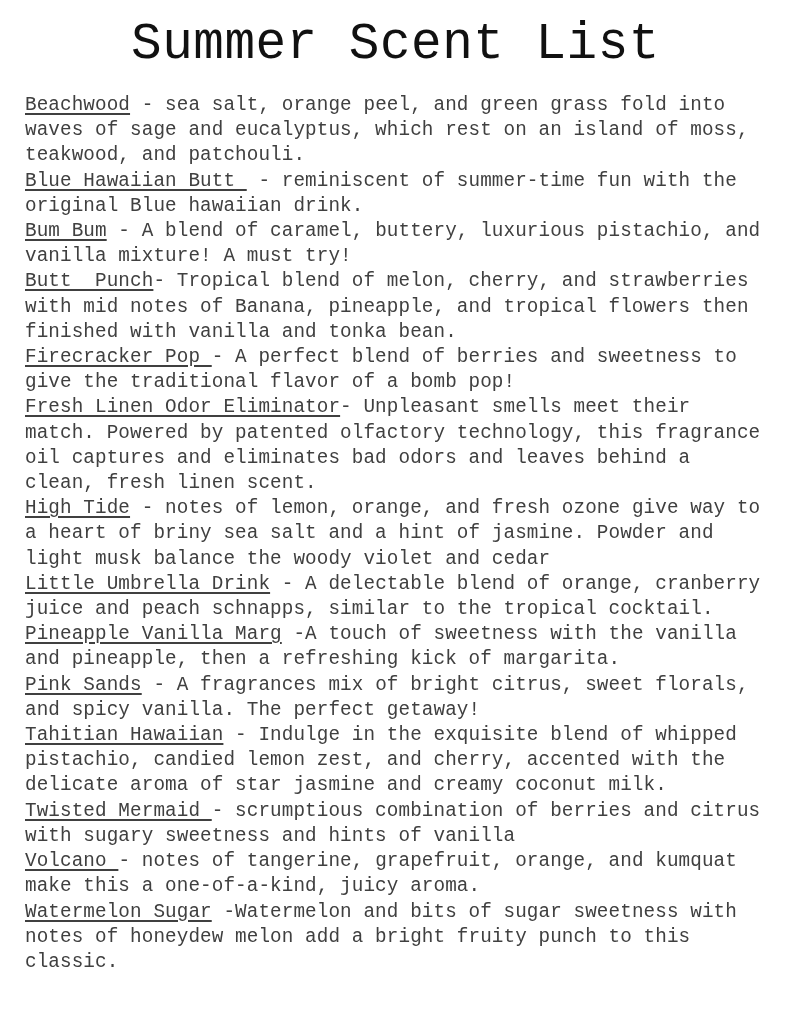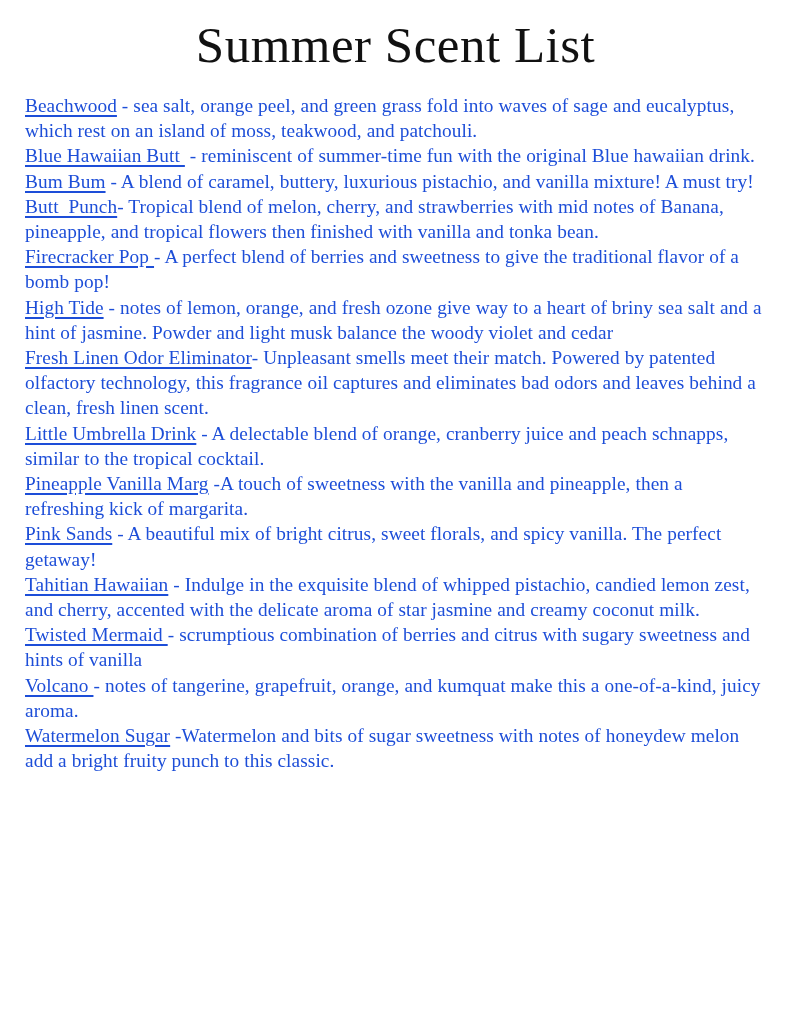--- a/index.html
+++ b/index.html
@@ -6,36 +6,36 @@
     margin: 0;
     padding: 0;
     background: #ffffff;
   }
   .page {
     position: relative;
     width: 791px;
     height: 1024px;
     background: #ffffff;
     overflow: hidden;
-    font-family: Liberation Serif, serif;
+    font-family: Liberation Mono, monospace;
   }
   .title {
     margin: 14px 0 0 0;
     text-align: center;
     font-size: 51px;
     font-weight: 500;
     letter-spacing: 0.5px;
     color: #111111;
     line-height: 62px;
   }
   .content {
     margin: 17px 26px 9px 25px;
     font-size: 19.3px;
     line-height: 25.2px;
-    color: #1d4ed8;
+    color: #404040;
     letter-spacing: 0.1px;
   }
   .entry {
     white-space: pre-wrap;
   }
   .scent-name {
     text-decoration: underline;
     text-underline-offset: 3px;
     text-decoration-thickness: 1.5px;
   }
@@ -49,30 +49,30 @@
   <div class="entry"><span class="scent-name">Beachwood</span><span class="scent-desc"> - sea salt, orange peel, and green grass fold into waves of sage and eucalyptus, which rest on an island of moss, teakwood, and patchouli.</span></div>
 
   <div class="entry"><span class="scent-name">Blue Hawaiian Butt </span><span class="scent-desc"> - reminiscent of summer-time fun with the original Blue hawaiian drink.</span></div>
 
   <div class="entry"><span class="scent-name">Bum Bum</span><span class="scent-desc"> - A blend of caramel, buttery, luxurious pistachio, and vanilla mixture! A must try!</span></div>
 
   <div class="entry"><span class="scent-name">Butt  Punch</span><span class="scent-desc">- Tropical blend of melon, cherry, and strawberries with mid notes of Banana, pineapple, and tropical flowers then finished with vanilla and tonka bean.</span></div>
 
   <div class="entry"><span class="scent-name">Firecracker Pop </span><span class="scent-desc">- A perfect blend of berries and sweetness to give the traditional flavor of a bomb pop!</span></div>
 
+  <div class="entry"><span class="scent-name">Fresh Linen Odor Eliminator</span><span class="scent-desc">- Unpleasant smells meet their match. Powered by patented olfactory technology, this fragrance oil captures and eliminates bad odors and leaves behind a clean, fresh linen scent.</span></div>
+
   <div class="entry"><span class="scent-name">High Tide</span><span class="scent-desc"> - notes of lemon, orange, and fresh ozone give way to a heart of briny sea salt and a hint of jasmine. Powder and light musk balance the woody violet and cedar</span></div>
-
-  <div class="entry"><span class="scent-name">Fresh Linen Odor Eliminator</span><span class="scent-desc">- Unpleasant smells meet their match. Powered by patented olfactory technology, this fragrance oil captures and eliminates bad odors and leaves behind a clean, fresh linen scent.</span></div>
 
   <div class="entry"><span class="scent-name">Little Umbrella Drink</span><span class="scent-desc"> - A delectable blend of orange, cranberry juice and peach schnapps, similar to the tropical cocktail.</span></div>
 
 
   <div class="entry"><span class="scent-name">Pineapple Vanilla Marg</span><span class="scent-desc"> -A touch of sweetness with the vanilla and pineapple, then a refreshing kick of margarita.</span></div>
 
-  <div class="entry"><span class="scent-name">Pink Sands</span><span class="scent-desc"> - A beautiful mix of bright citrus, sweet florals, and spicy vanilla. The perfect getaway!</span></div>
+  <div class="entry"><span class="scent-name">Pink Sands</span><span class="scent-desc"> - A fragrances mix of bright citrus, sweet florals, and spicy vanilla. The perfect getaway!</span></div>
 
   <div class="entry"><span class="scent-name">Tahitian Hawaiian</span><span class="scent-desc"> - Indulge in the exquisite blend of whipped pistachio, candied lemon zest, and cherry, accented with the delicate aroma of star jasmine and creamy coconut milk.</span></div>
 
 
   <div class="entry"><span class="scent-name">Twisted Mermaid </span><span class="scent-desc">- scrumptious combination of berries and citrus with sugary sweetness and hints of vanilla</span></div>
 
   <div class="entry"><span class="scent-name">Volcano </span><span class="scent-desc">- notes of tangerine, grapefruit, orange, and kumquat make this a one-of-a-kind, juicy aroma.</span></div>
 
   <div class="entry"><span class="scent-name">Watermelon Sugar</span><span class="scent-desc"> -Watermelon and bits of sugar sweetness with notes of honeydew melon add a bright fruity punch to this classic.</span></div>
 </div>

